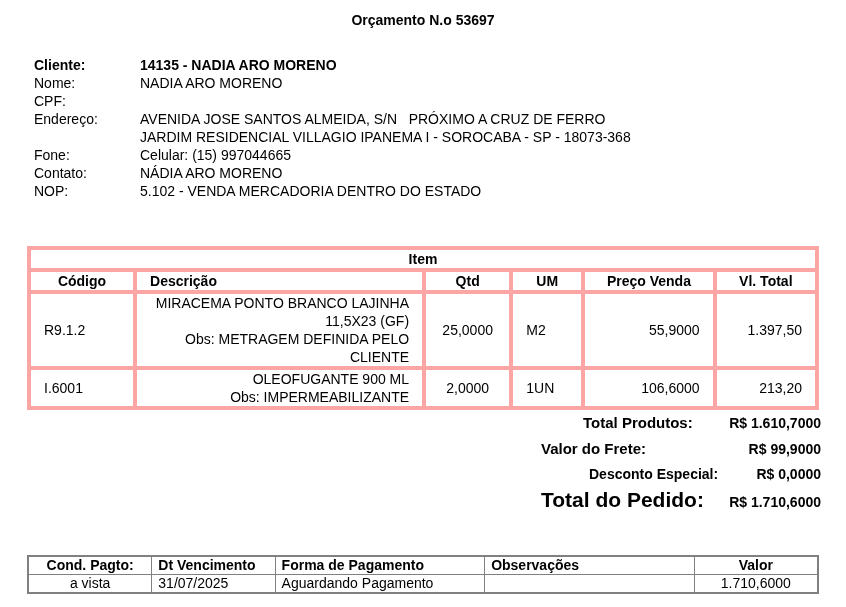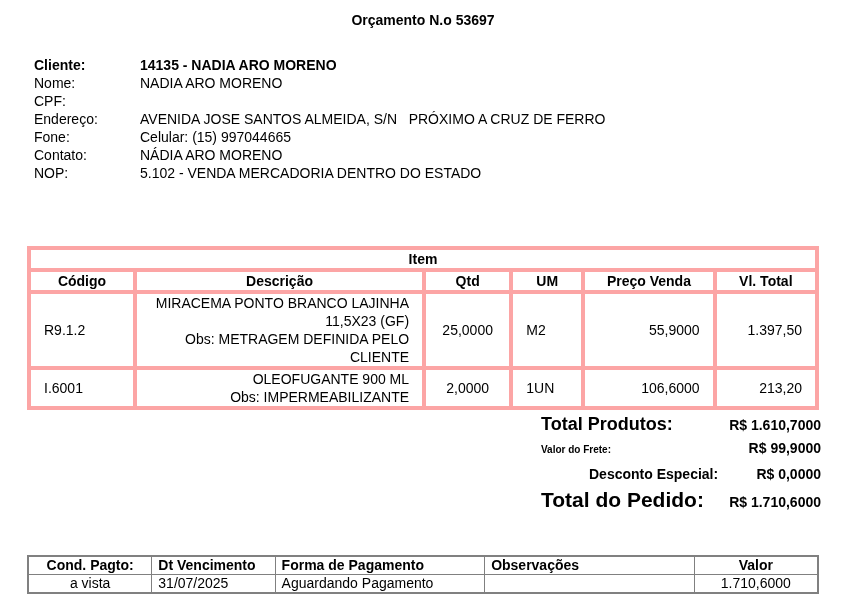--- a/index.html
+++ b/index.html
@@ -24,38 +24,38 @@
   .items {
     position: absolute; top: 246px; left: 27px; width: 792px;
     border: 2px solid #808080;
   }
   .items td, .items th {
     border: 4px solid #fca5a5; padding: 0 13px; font-size: 14px; line-height: 18px;
   }
   .items th { font-weight: bold; }
   .items .group-head th { text-align: center; height: 18px; }
   .items .col-head th { text-align: center; height: 18px; }
-  .items .col-head th.left { text-align: center; }
+  .items .col-head th.left { text-align: left; }
   .c-code { width: 88px; text-align: left; margin-left: 32px; }
   .c-desc { width: 308px; text-align: right; }
   .c-qtd { width: 60px; text-align: center; }
   .c-um { width: 48px; text-align: left; }
   .c-price { width: 120px; text-align: right; }
   .c-total { width: 80px; text-align: right; }
 
   .totals {
     position: absolute; top: 414px; left: 541px; width: 280px;
   }
   .tot-row { display: flex; justify-content: space-between; align-items: baseline; }
   .tot-row .lbl { font-weight: bold; }
   .tot-row .val { font-weight: bold; font-size: 14px; }
   .r1 { height: 26px; }
-  .r1 .lbl { font-size: 18px; }
+  .r1 .lbl { font-size: 15px; margin-left: 42px; }
   .r2 { height: 26px; }
-  .r2 .lbl { font-size: 10px; }
+  .r2 .lbl { font-size: 15px; }
   .r3 { height: 20px; padding-left: 48px; }
   .r3 .lbl { font-size: 14px; }
   .r4 { height: 30px; margin-top: 2px; }
   .r4 .lbl { font-size: 21px; }
 
   .payments {
     position: absolute; top: 555px; left: 27px; width: 792px;
     border: 2px solid #808080;
   }
   .payments td, .payments th {
@@ -85,20 +85,21 @@
   <div class="info-row">
     <div class="info-label">CPF:</div>
     <div class="info-value">&nbsp;</div>
   </div>
   <div class="info-row">
     <div class="info-label">Endereço:</div>
     <div class="info-value" style="white-space:pre">AVENIDA JOSE SANTOS ALMEIDA, S/N   PRÓXIMO A CRUZ DE FERRO</div>
   </div>
   <div class="info-row">
     <div class="info-label"></div>
+    <div class="info-value">JARDIM RESIDENCIAL VILLAGIO IPANEMA I - SOROCABA - SP - 18073-368</div>
   </div>
   <div class="info-row">
     <div class="info-label">Fone:</div>
     <div class="info-value">Celular: (15) 997044665</div>
   </div>
   <div class="info-row">
     <div class="info-label">Contato:</div>
     <div class="info-value">NÁDIA ARO MORENO</div>
   </div>
   <div class="info-row">

